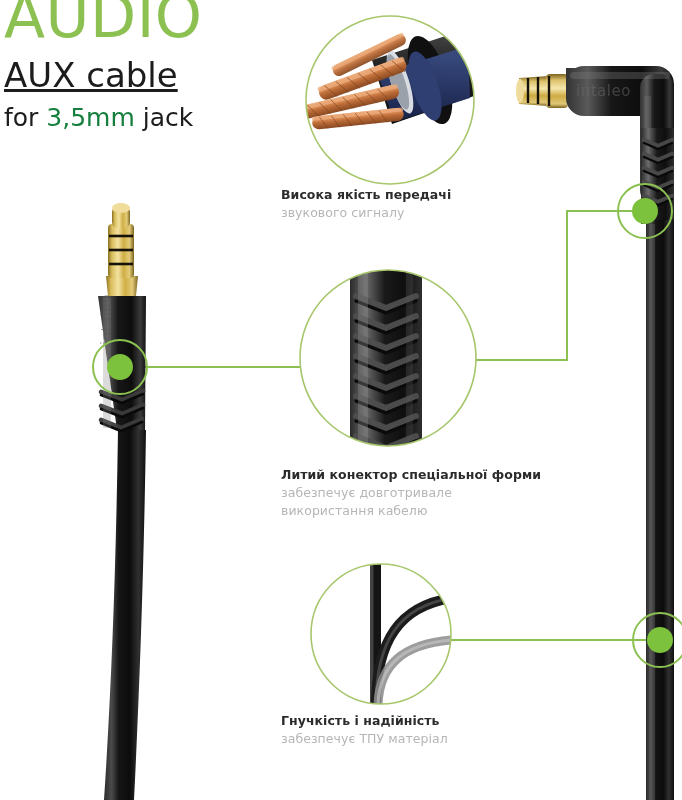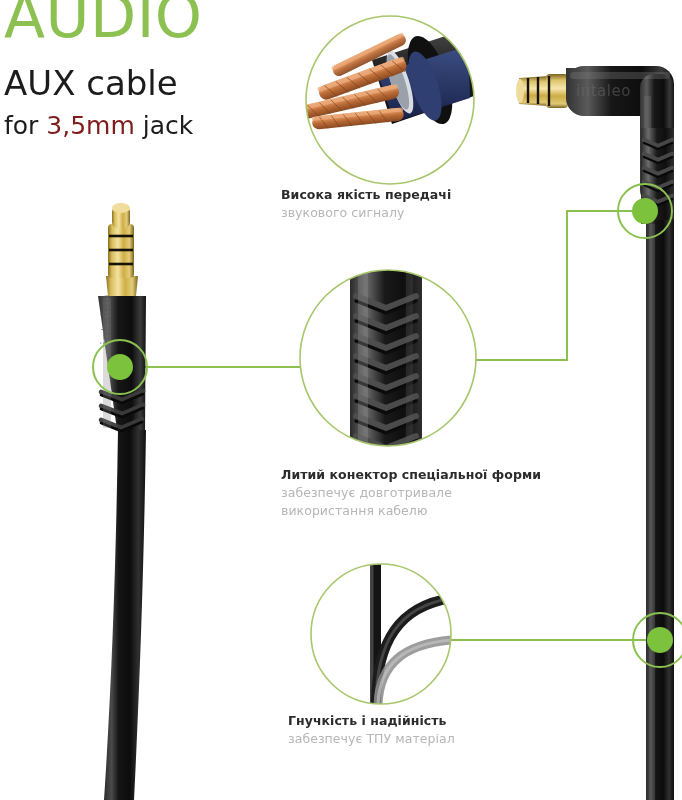--- a/index.html
+++ b/index.html
@@ -15,40 +15,40 @@
   
   #title-block { position:absolute; left:4px; top:-14px; width:300px; }
   #heading-audio {
     font-size:60px; font-weight:400; letter-spacing:0.5px;
     color:#8CC152; line-height:1.0; font-family:"DejaVu Sans", sans-serif;
   }
   .title-line {
     font-size:34px; font-weight:400; color:#1c1c1c;
     line-height:1.16; letter-spacing:0px; font-family:"DejaVu Sans", sans-serif;
   }
-  #title-line-1 { margin-top:18px; }
+  #title-line-1 { margin-top:10px;text-decoration:underline; }
   #subtitle-row {
     margin-top:8px; font-size:25px; color:#1c1c1c; font-family:"DejaVu Sans", sans-serif;
     white-space:nowrap;
   }
-  #subtitle-accent { color:#7f1d1d; }
+  #subtitle-accent { color:#15803d; }
 
   
   .caption { position:absolute; width:290px; }
   .caption-title {
     font-size:12.5px; font-weight:700; color:#2b2b2b;
     line-height:1.45; letter-spacing:0.05px; font-family:"DejaVu Sans", sans-serif;
   }
   .caption-sub {
     font-size:12.5px; font-weight:400; color:#b6b6b6;
     line-height:1.45; letter-spacing:0.05px; font-family:"DejaVu Sans", sans-serif;
   }
   #caption-audio-quality { left:281px; top:186px; }
   #caption-molded-connector { left:281px; top:466px; }
-  #caption-flexibility { left:288px; top:712px; }
+  #caption-flexibility { left:281px; top:712px; }
 </style>
 </head>
 <body>
 
 <div id="stage">
 
   <svg class="svg-layer" viewBox="0 0 682 800">
     <defs>
 
       <linearGradient id="cableGrad" x1="0" y1="0" x2="1" y2="0">

